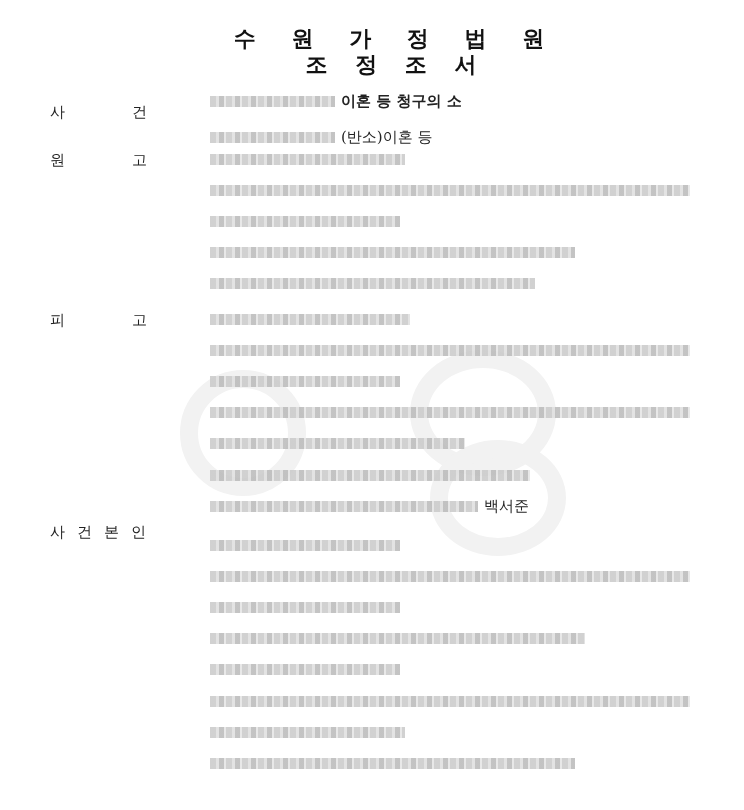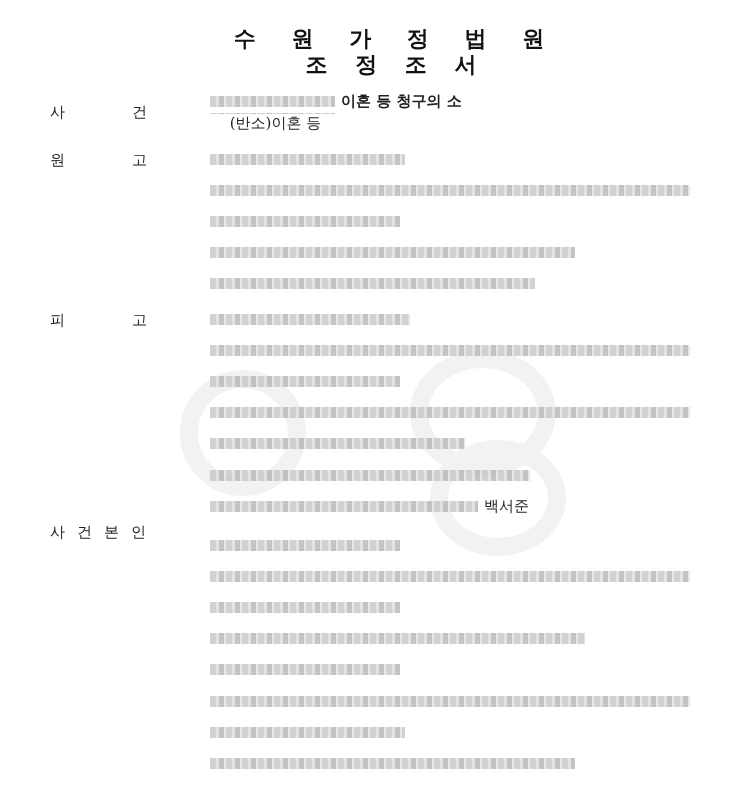--- a/index.html
+++ b/index.html
@@ -31,21 +31,21 @@
 
 <div class="title t1">수 원 가 정 법 원</div>
 <div class="title t2">조 정 조 서</div>
 
 <div id="content">
     <div class="label" style="top: 103px;"><span style="width: 82px;">사</span><span style="width: 20px;">건</span></div>
     <div class="row" style="top: 91px; font-weight: bold;">
       <span class="redact" style="width: 125px;"></span>
       <span class="txt">이혼 등 청구의 소</span>
     </div>
-    <div class="row" style="top: 113px; flex-direction: column;">
+    <div class="row" style="top: 127px;">
       <span class="redact" style="width: 125px;"></span>
       <span class="txt">(반소)이혼 등</span>
     </div>
     <div class="label" style="top: 151px;"><span style="width: 82px;">원</span><span style="width: 20px;">고</span></div>
     <div class="row" style="top: 149px;">
       <span class="redact" style="width: 195px;"></span>
     </div>
     <div class="row" style="top: 180.2px;">
       <span class="redact" style="width: 480px;"></span>
     </div>

